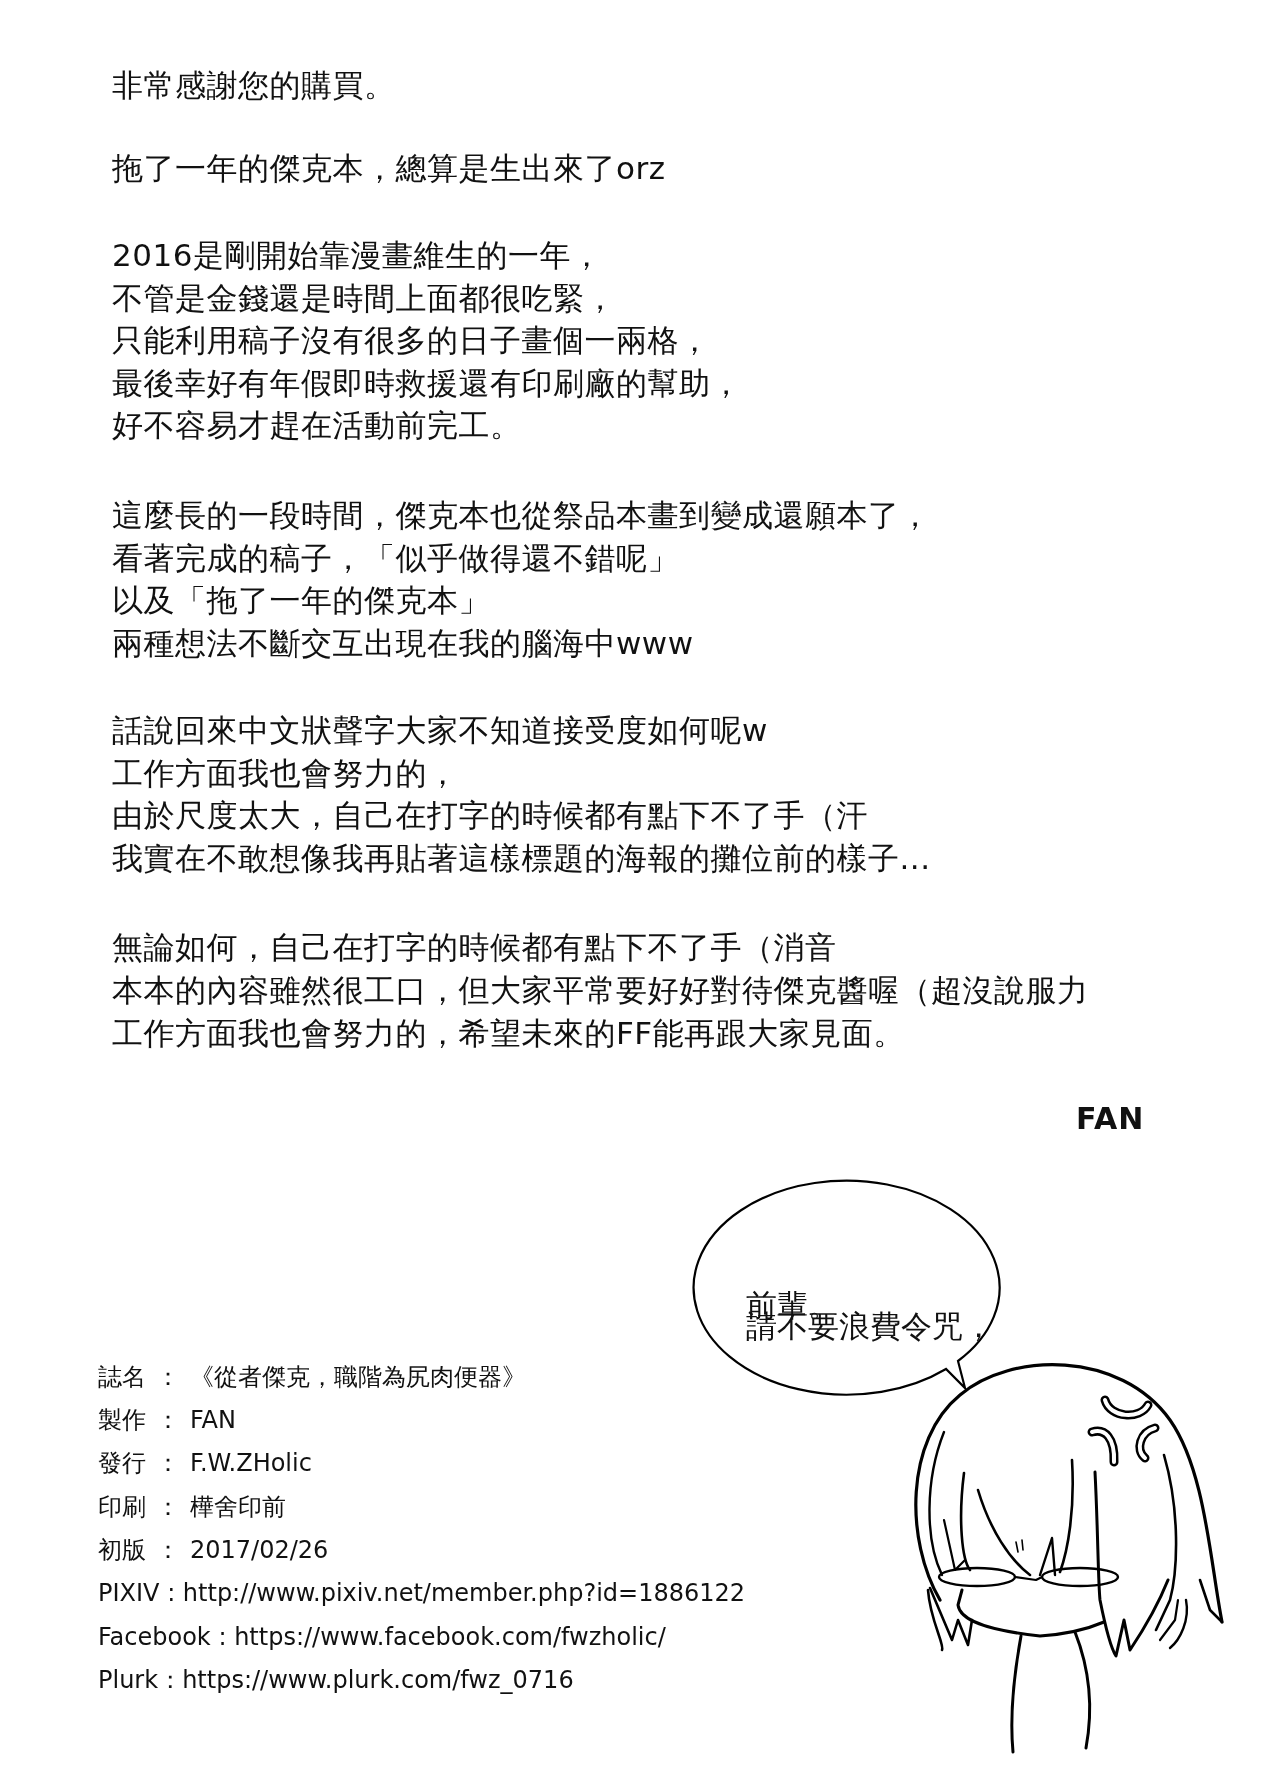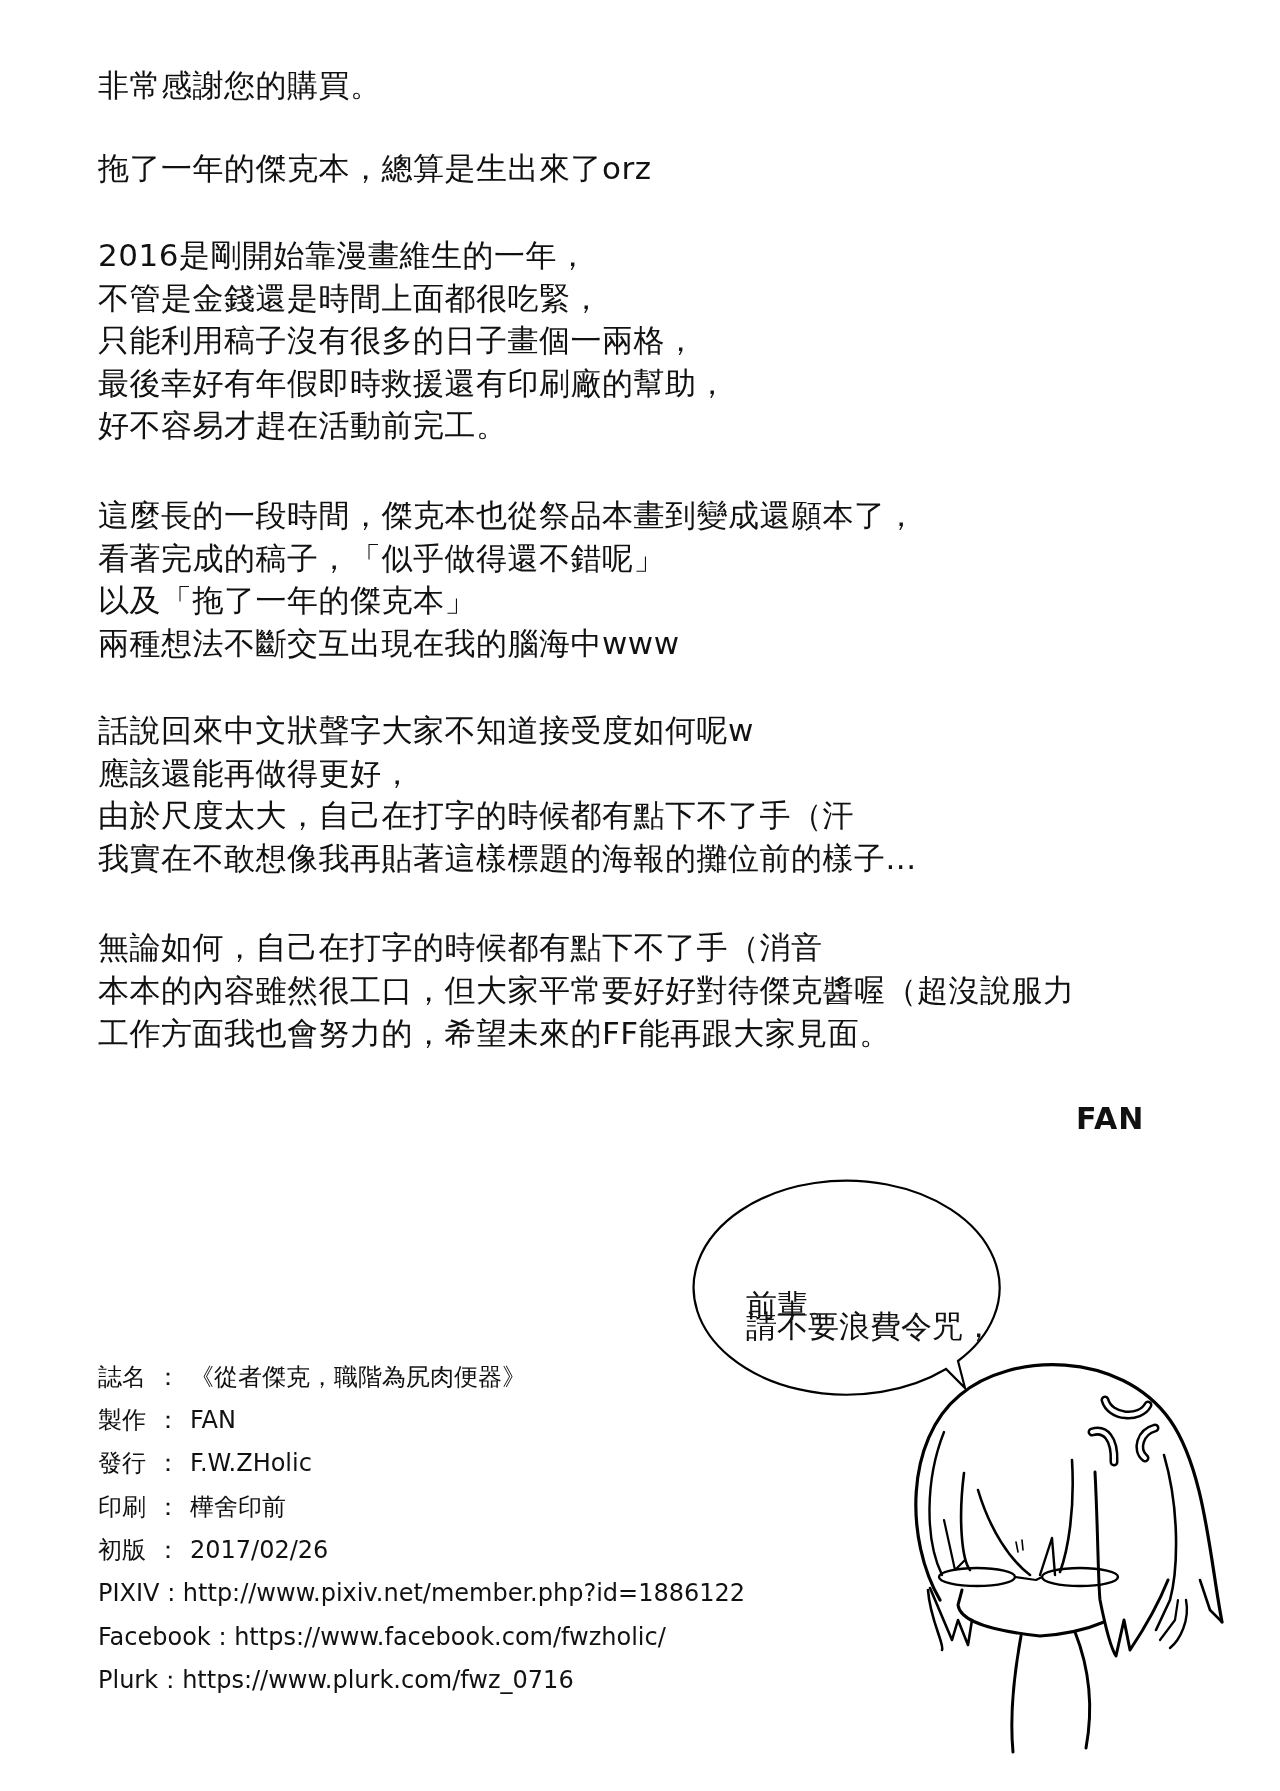--- a/index.html
+++ b/index.html
@@ -1,18 +1,18 @@
 <!DOCTYPE html>
 <html><head>
 <meta charset="utf-8">
 <style>
   html, body { margin: 0; padding: 0; background: #ffffff; }
   body { width: 1280px; height: 1791px; position: relative; overflow: hidden;
          font-family: "DejaVu Sans", "Liberation Sans", sans-serif; color: #111111; }
-  .line { position: absolute; left: 98px; white-space: nowrap; font-size: 31px;
+  .line { position: absolute; left: 112px; white-space: nowrap; font-size: 31px;
           line-height: 42px; height: 42px; letter-spacing: 0.5px; }
   .signature { position: absolute; left: 1076px; top: 1099px; font-size: 30px;
                font-weight: bold; line-height: 40px; letter-spacing: 1px; }
   .colo { position: absolute; left: 98px; white-space: nowrap; font-size: 24px;
           line-height: 40px; height: 40px; }
   .colo .k { display: inline-block; }
   .colo .sep { display: inline-block; margin: 0 10px; }
   .bubble-text { position: absolute; left: 746px; white-space: nowrap; font-size: 31px;
                  line-height: 44px; }
   svg.art { position: absolute; left: 0; top: 0; }
@@ -30,21 +30,21 @@
   <div class="line" style="top:319px">只能利用稿子沒有很多的日子畫個一兩格，</div>
   <div class="line" style="top:362px">最後幸好有年假即時救援還有印刷廠的幫助，</div>
   <div class="line" style="top:404px">好不容易才趕在活動前完工。</div>
 
   <div class="line" style="top:494px">這麼長的一段時間，傑克本也從祭品本畫到變成還願本了，</div>
   <div class="line" style="top:537px">看著完成的稿子，「似乎做得還不錯呢」</div>
   <div class="line" style="top:579px">以及「拖了一年的傑克本」</div>
   <div class="line" style="top:622px">兩種想法不斷交互出現在我的腦海中www</div>
 
   <div class="line" style="top:709px">話說回來中文狀聲字大家不知道接受度如何呢w</div>
-  <div class="line" style="top:752px">應該還能再做得更好，</div>
+  <div class="line" style="top:752px">工作方面我也會努力的，</div>
   <div class="line" style="top:794px">由於尺度太大，自己在打字的時候都有點下不了手（汗</div>
   <div class="line" style="top:837px">我實在不敢想像我再貼著這樣標題的海報的攤位前的樣子...</div>
 
   <div class="line" style="top:926px">無論如何，自己在打字的時候都有點下不了手（消音</div>
   <div class="line" style="top:969px">本本的內容雖然很工口，但大家平常要好好對待傑克醬喔（超沒說服力</div>
   <div class="line" style="top:1012px">工作方面我也會努力的，希望未來的FF能再跟大家見面。</div>
 
   <div class="signature">FAN</div>
 </div>
 

